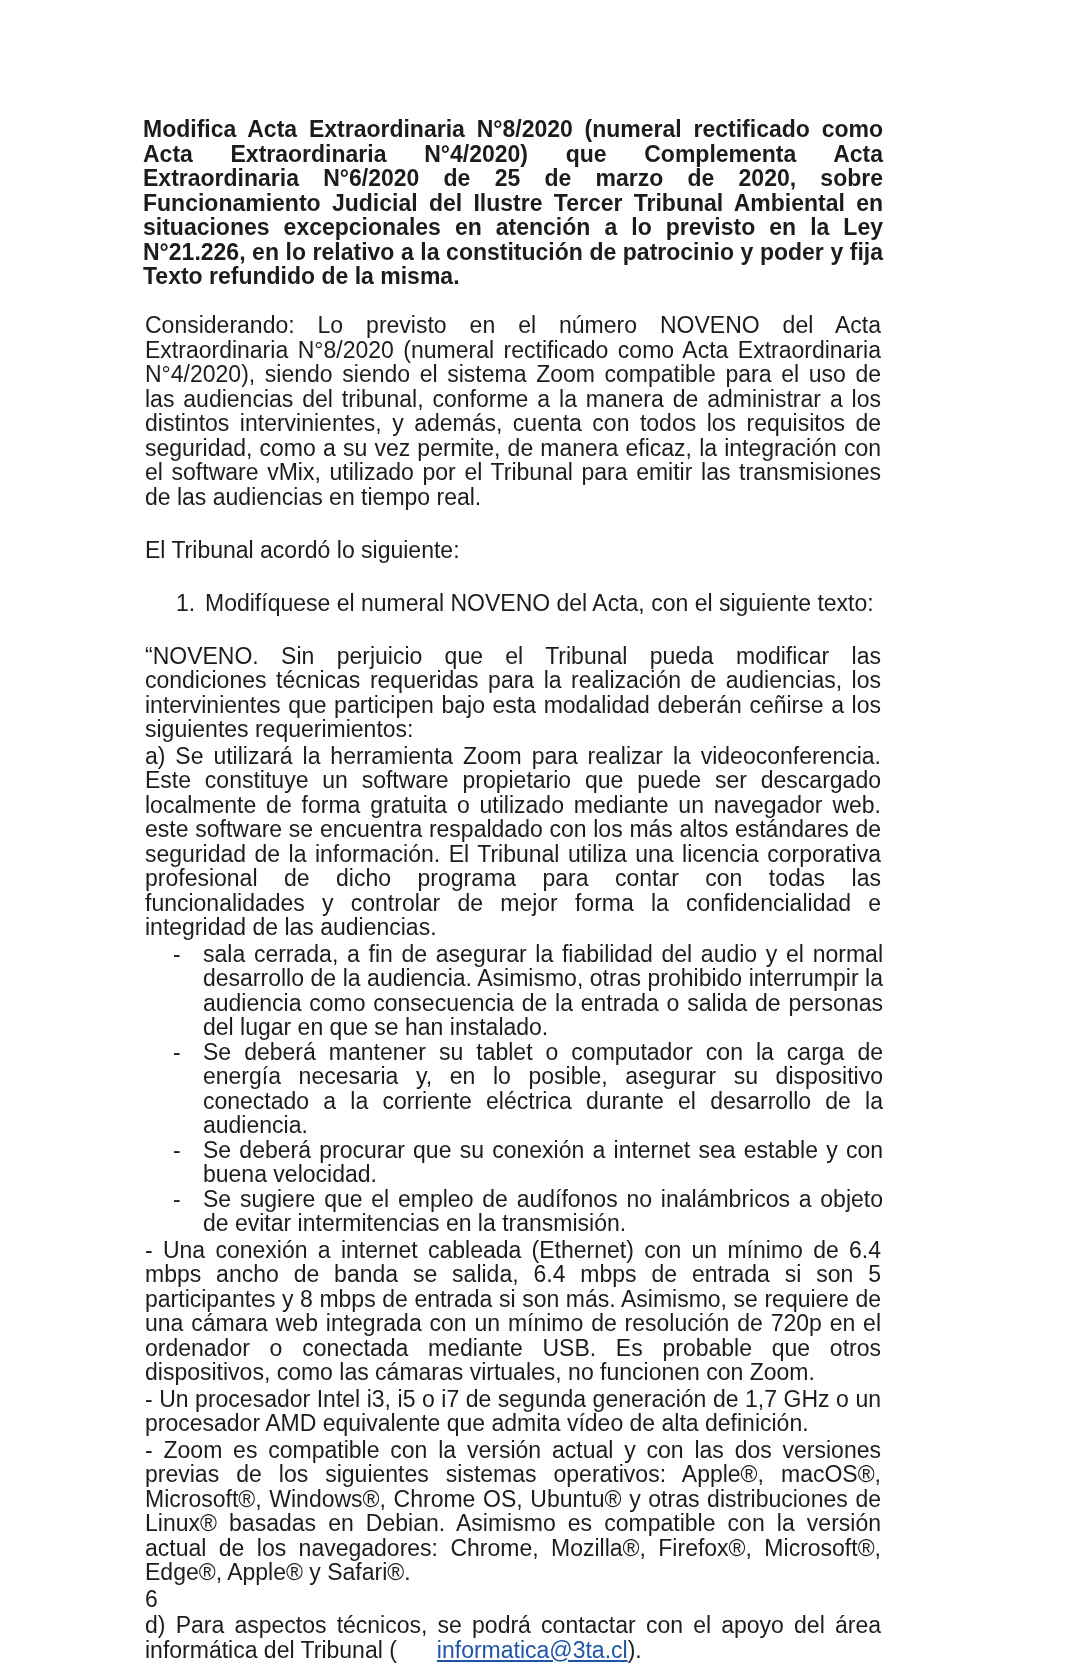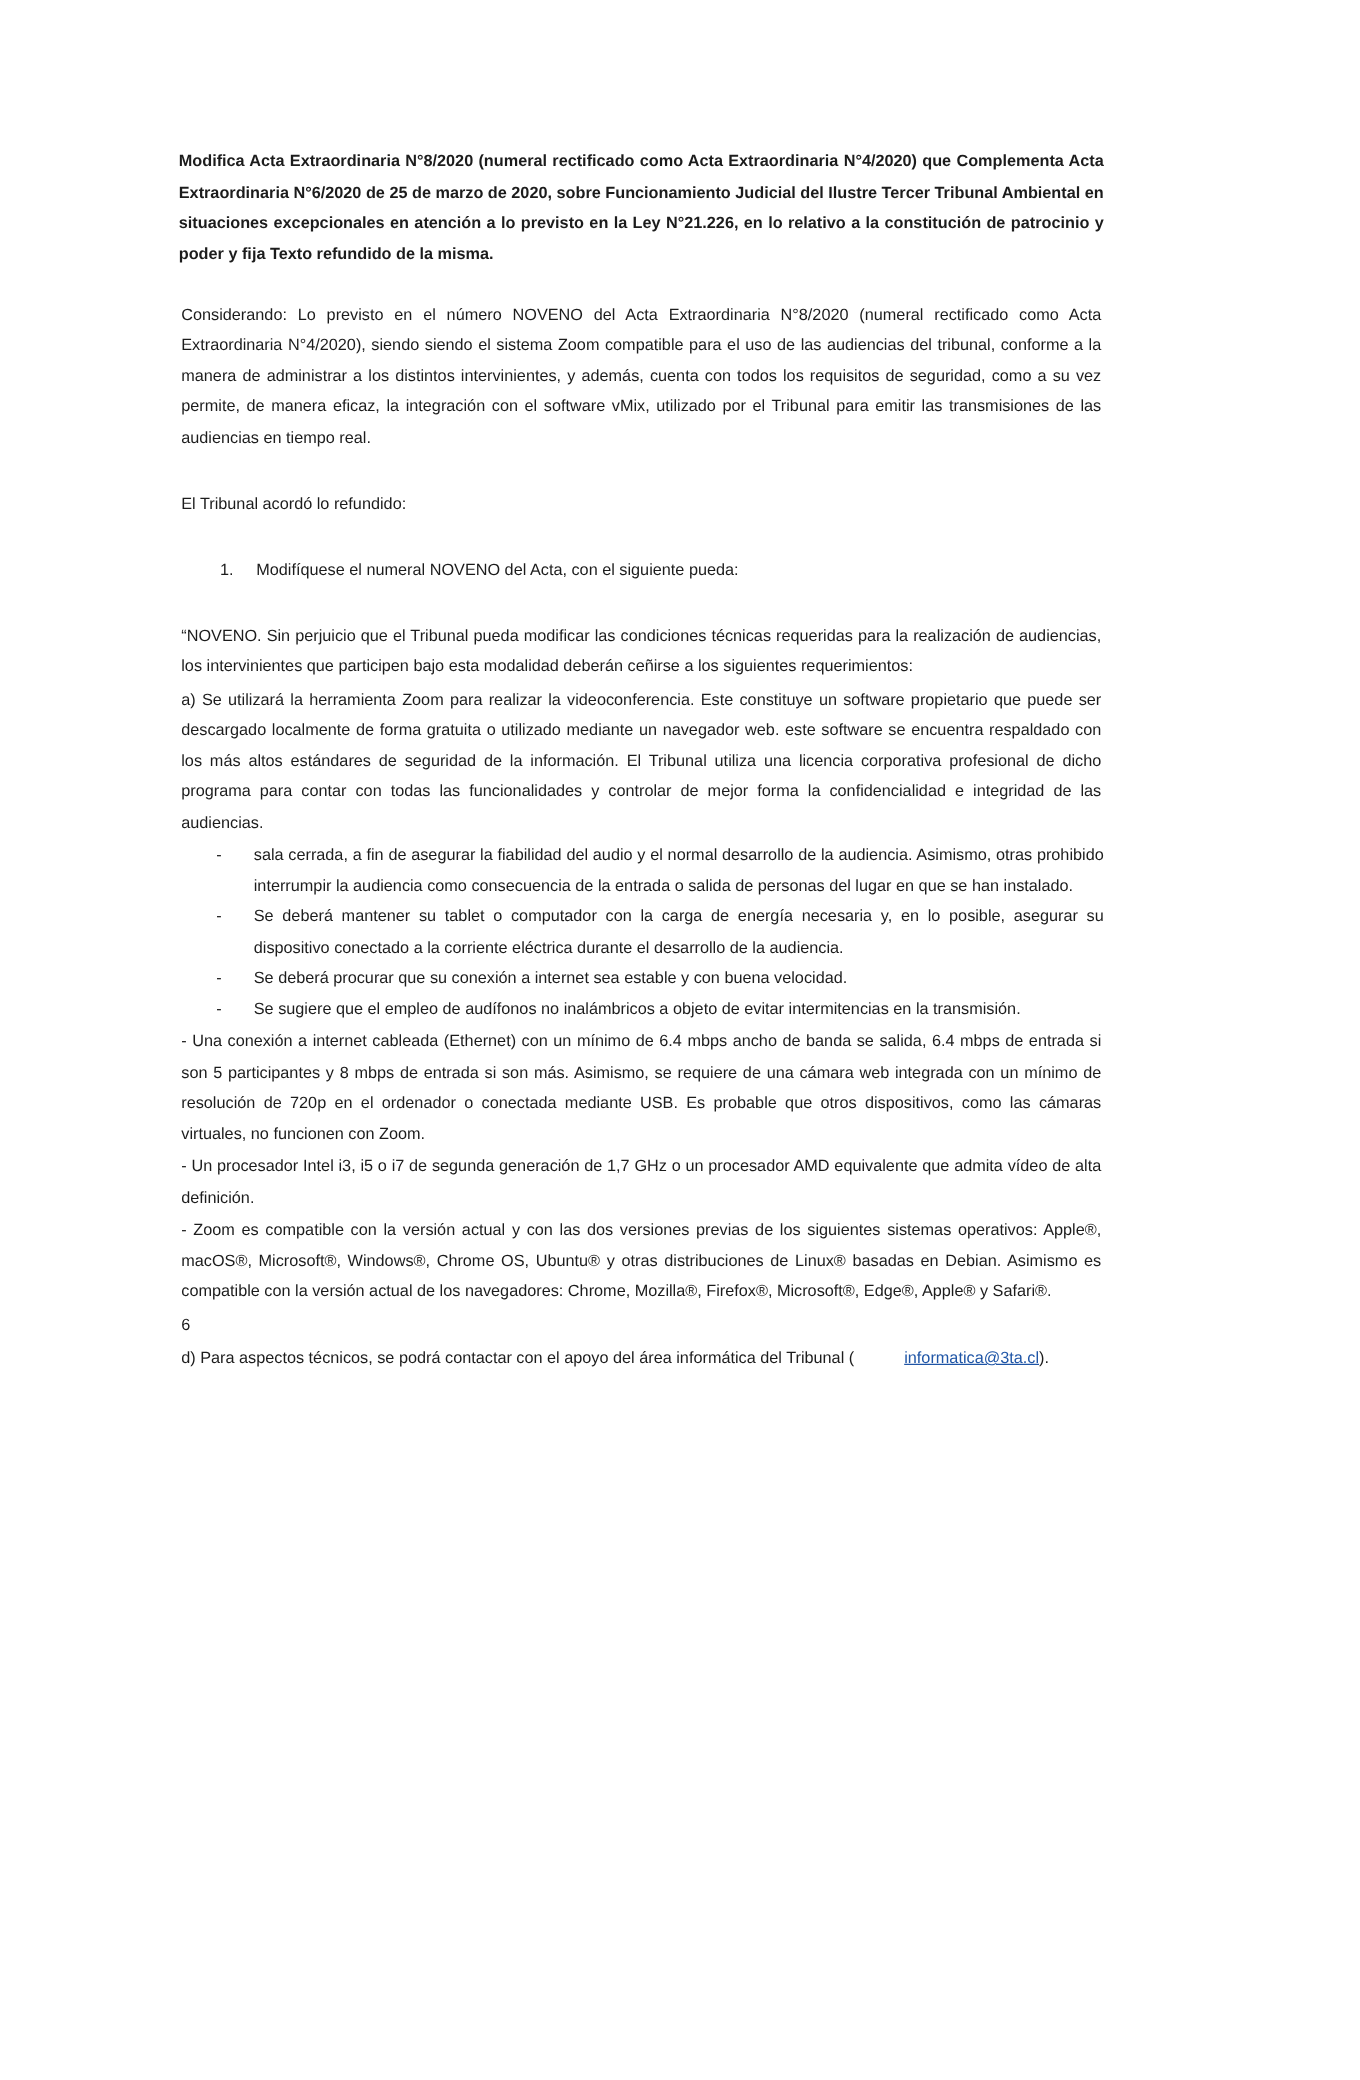--- a/index.html
+++ b/index.html
@@ -1,19 +1,19 @@
 <!DOCTYPE html>
 <html><head>
   <meta charset="utf-8">
   <style>
     html, body { margin: 0; padding: 0; background: #ffffff; }
     body { width: 1088px; height: 1664px; position: relative; overflow: hidden; }
     .page {
       position: absolute; left: 143px; top: 117px; width: 740px;
-      font-family: "Liberation Sans", sans-serif; font-size: 13px; line-height: 24.5px;
+      font-family: "Liberation Sans", sans-serif; font-size: 23px; line-height: 24.5px;
       color: #1c1c1c; text-align: justify;
     }
     .title { font-weight: bold; margin: 0 0 24.5px 0; }
     p { margin: 2px; }
     .gap { height: 24.5px; }
     .numbered { padding-left: 31px; text-align: left; }
     .numbered .num { display: inline-block; width: 29px; }
     .dash-item { display: flex; }
     .dash-item .dash { width: 60px; flex: none; padding-left: 30px; box-sizing: border-box; }
     .dash-item .txt { flex: 1; }
@@ -23,25 +23,25 @@
   </style>
 </head>
 <body>
 
 <div class="page">
   <p class="title">Modifica Acta Extraordinaria N°8/2020 (numeral rectificado como Acta Extraordinaria N°4/2020) que Complementa Acta Extraordinaria N°6/2020 de 25 de marzo de 2020, sobre Funcionamiento Judicial del Ilustre Tercer Tribunal Ambiental en situaciones excepcionales en atención a lo previsto en la Ley N°21.226, en lo relativo a la constitución de patrocinio y poder y fija Texto refundido de la misma.</p>
 
   <p>Considerando: Lo previsto en el número NOVENO del Acta Extraordinaria N°8/2020 (numeral rectificado como Acta Extraordinaria N°4/2020), siendo siendo el sistema Zoom compatible para el uso de las audiencias del tribunal, conforme a la manera de administrar a los distintos intervinientes, y además, cuenta con todos los requisitos de seguridad, como a su vez permite, de manera eficaz, la integración con el software vMix, utilizado por el Tribunal para emitir las transmisiones de las audiencias en tiempo real.</p>
   <div class="gap"></div>
 
-  <p class="left">El Tribunal acordó lo refundido:</p>
+  <p class="left">El Tribunal acordó lo siguiente:</p>
   <div class="gap"></div>
 
   <p class="numbered">
-    <span class="num">1.</span><span>Modifíquese el numeral NOVENO del Acta, con el siguiente pueda:</span>
+    <span class="num">1.</span><span>Modifíquese el numeral NOVENO del Acta, con el siguiente texto:</span>
   </p>
   <div class="gap"></div>
 
   <p><span>“</span><b>NOVENO</b><span>. Sin perjuicio que el Tribunal pueda modificar las condiciones técnicas requeridas para la realización de audiencias, los intervinientes que participen bajo esta modalidad deberán ceñirse a los siguientes requerimientos:</span></p>
 
   <p>a) Se utilizará la herramienta Zoom para realizar la videoconferencia. Este constituye un software propietario que puede ser descargado localmente de forma gratuita o utilizado mediante un navegador web. este software se encuentra respaldado con los más altos estándares de seguridad de la información. El Tribunal utiliza una licencia corporativa profesional de dicho programa para contar con todas las funcionalidades y controlar de mejor forma la confidencialidad e integridad de las audiencias.</p>
 
   <div class="dash-item">
     <span class="dash">-</span>
     <span class="txt">sala cerrada, a fin de asegurar la fiabilidad del audio y el normal desarrollo de la audiencia. Asimismo, otras prohibido interrumpir la audiencia como consecuencia de la entrada o salida de personas del lugar en que se han instalado.</span>

